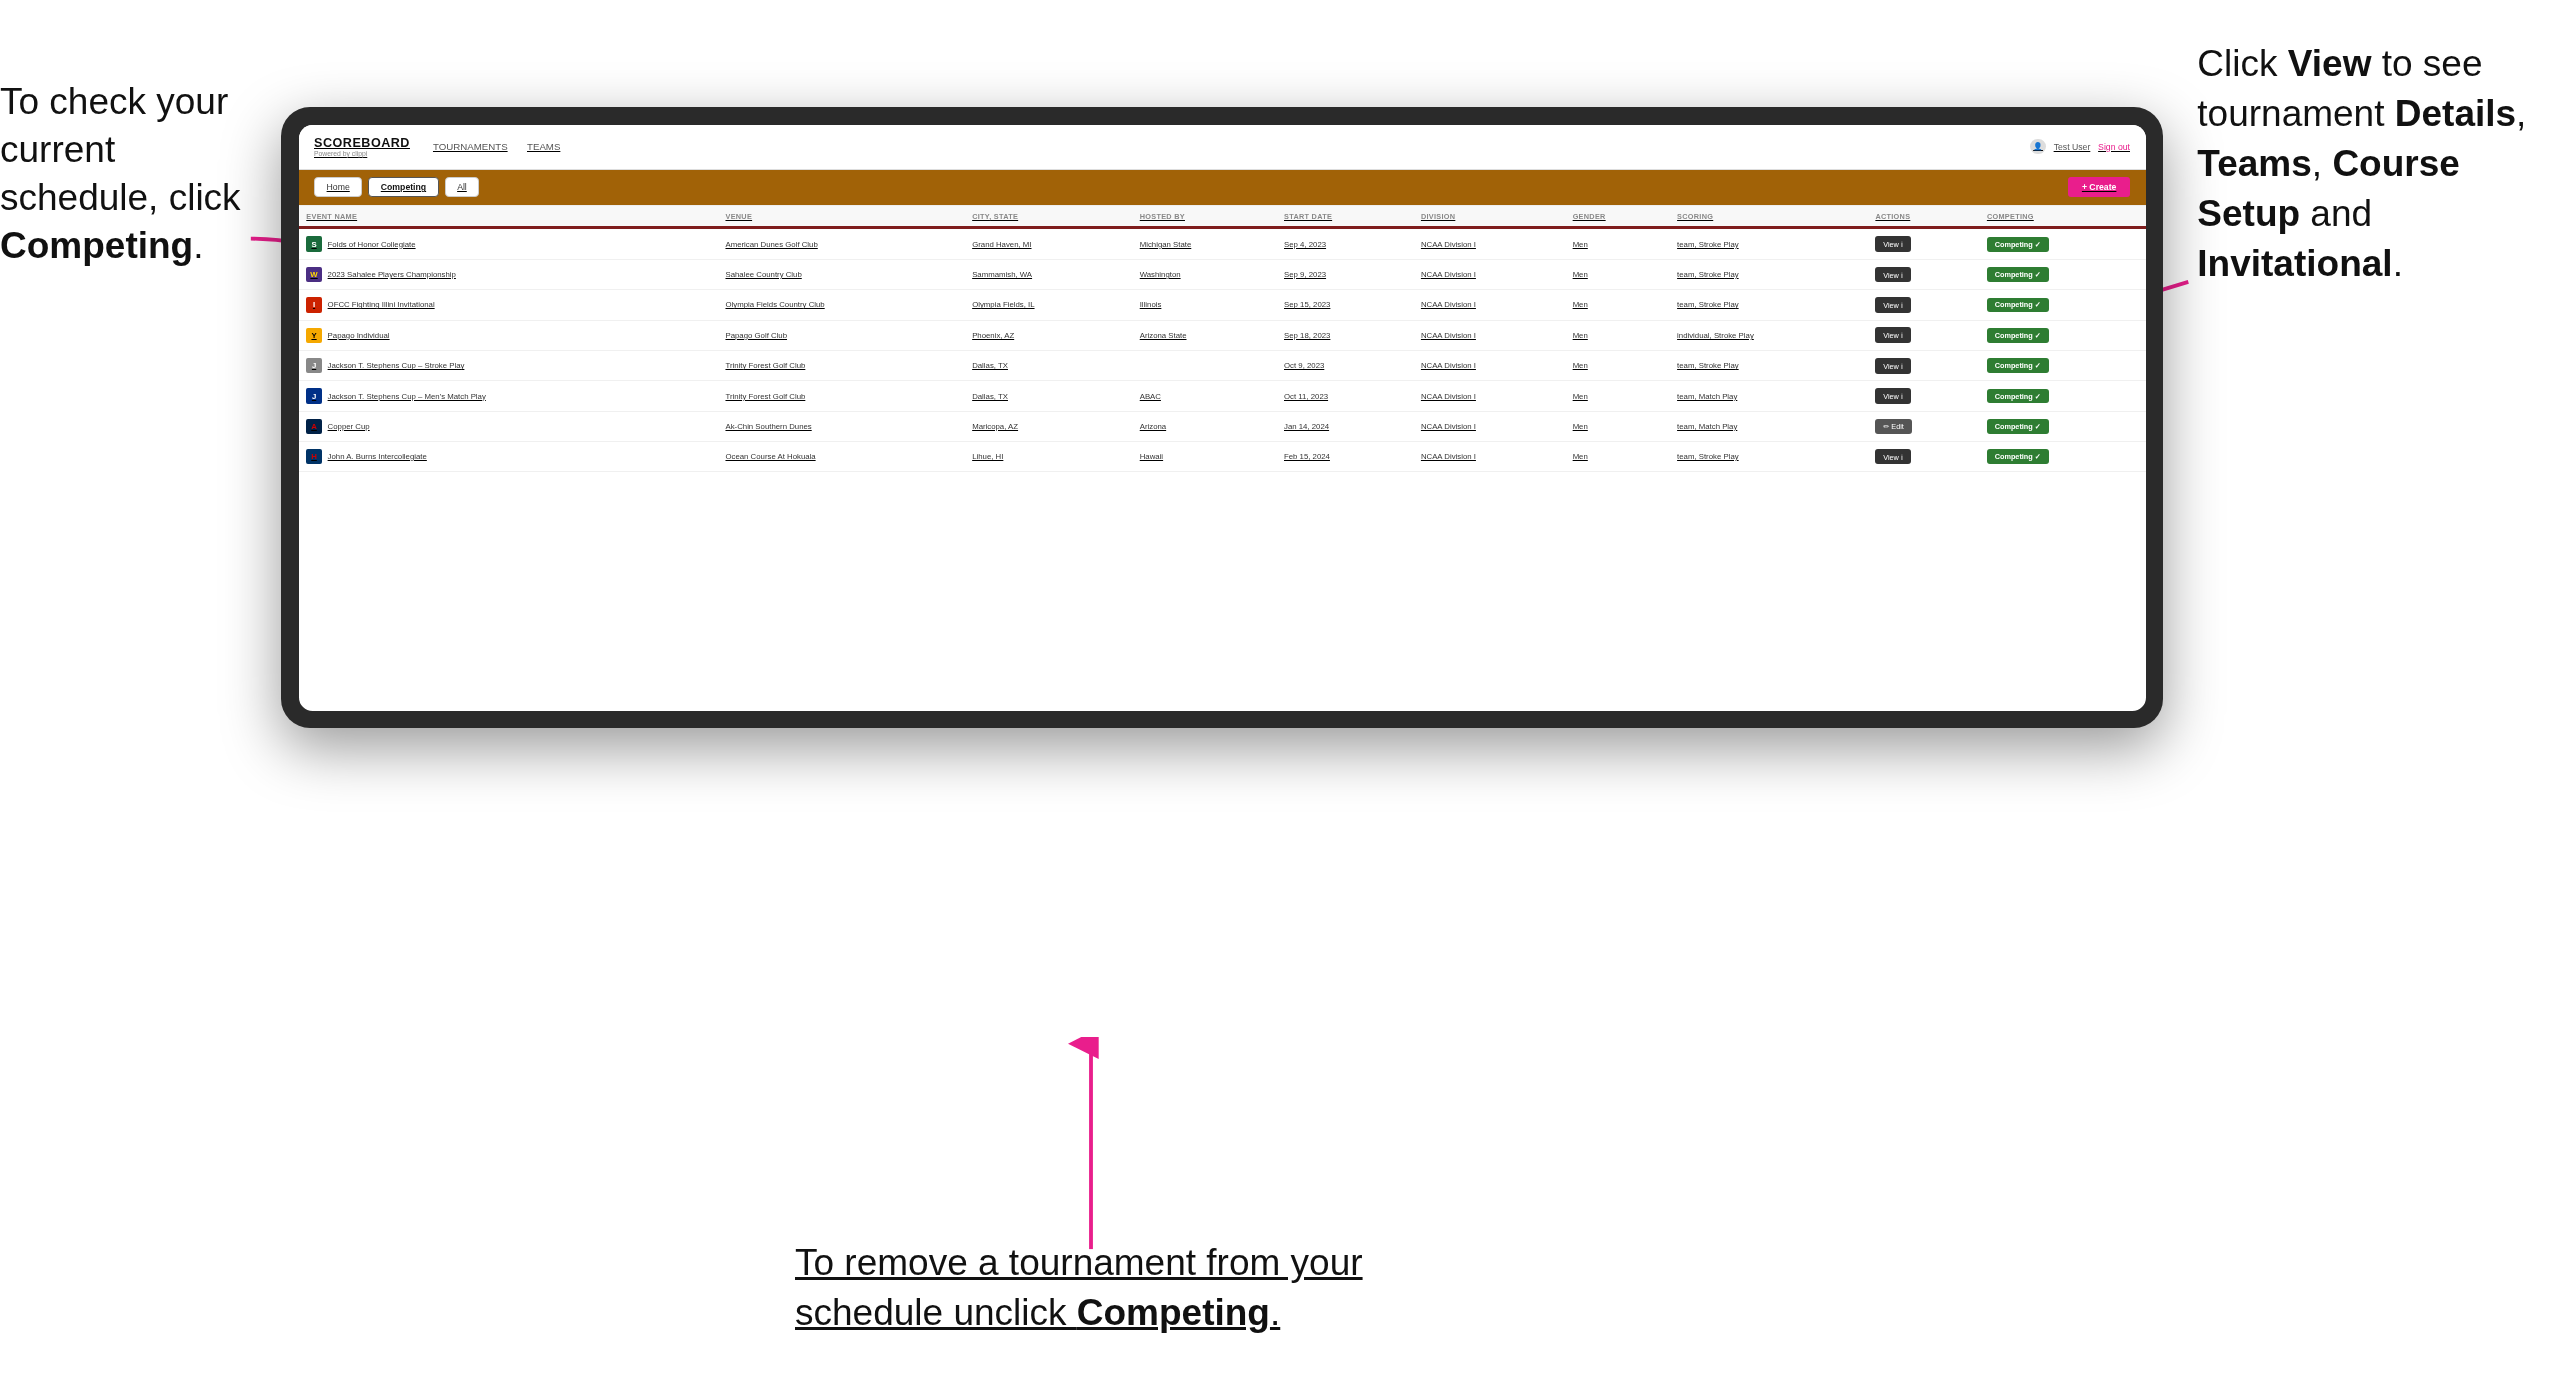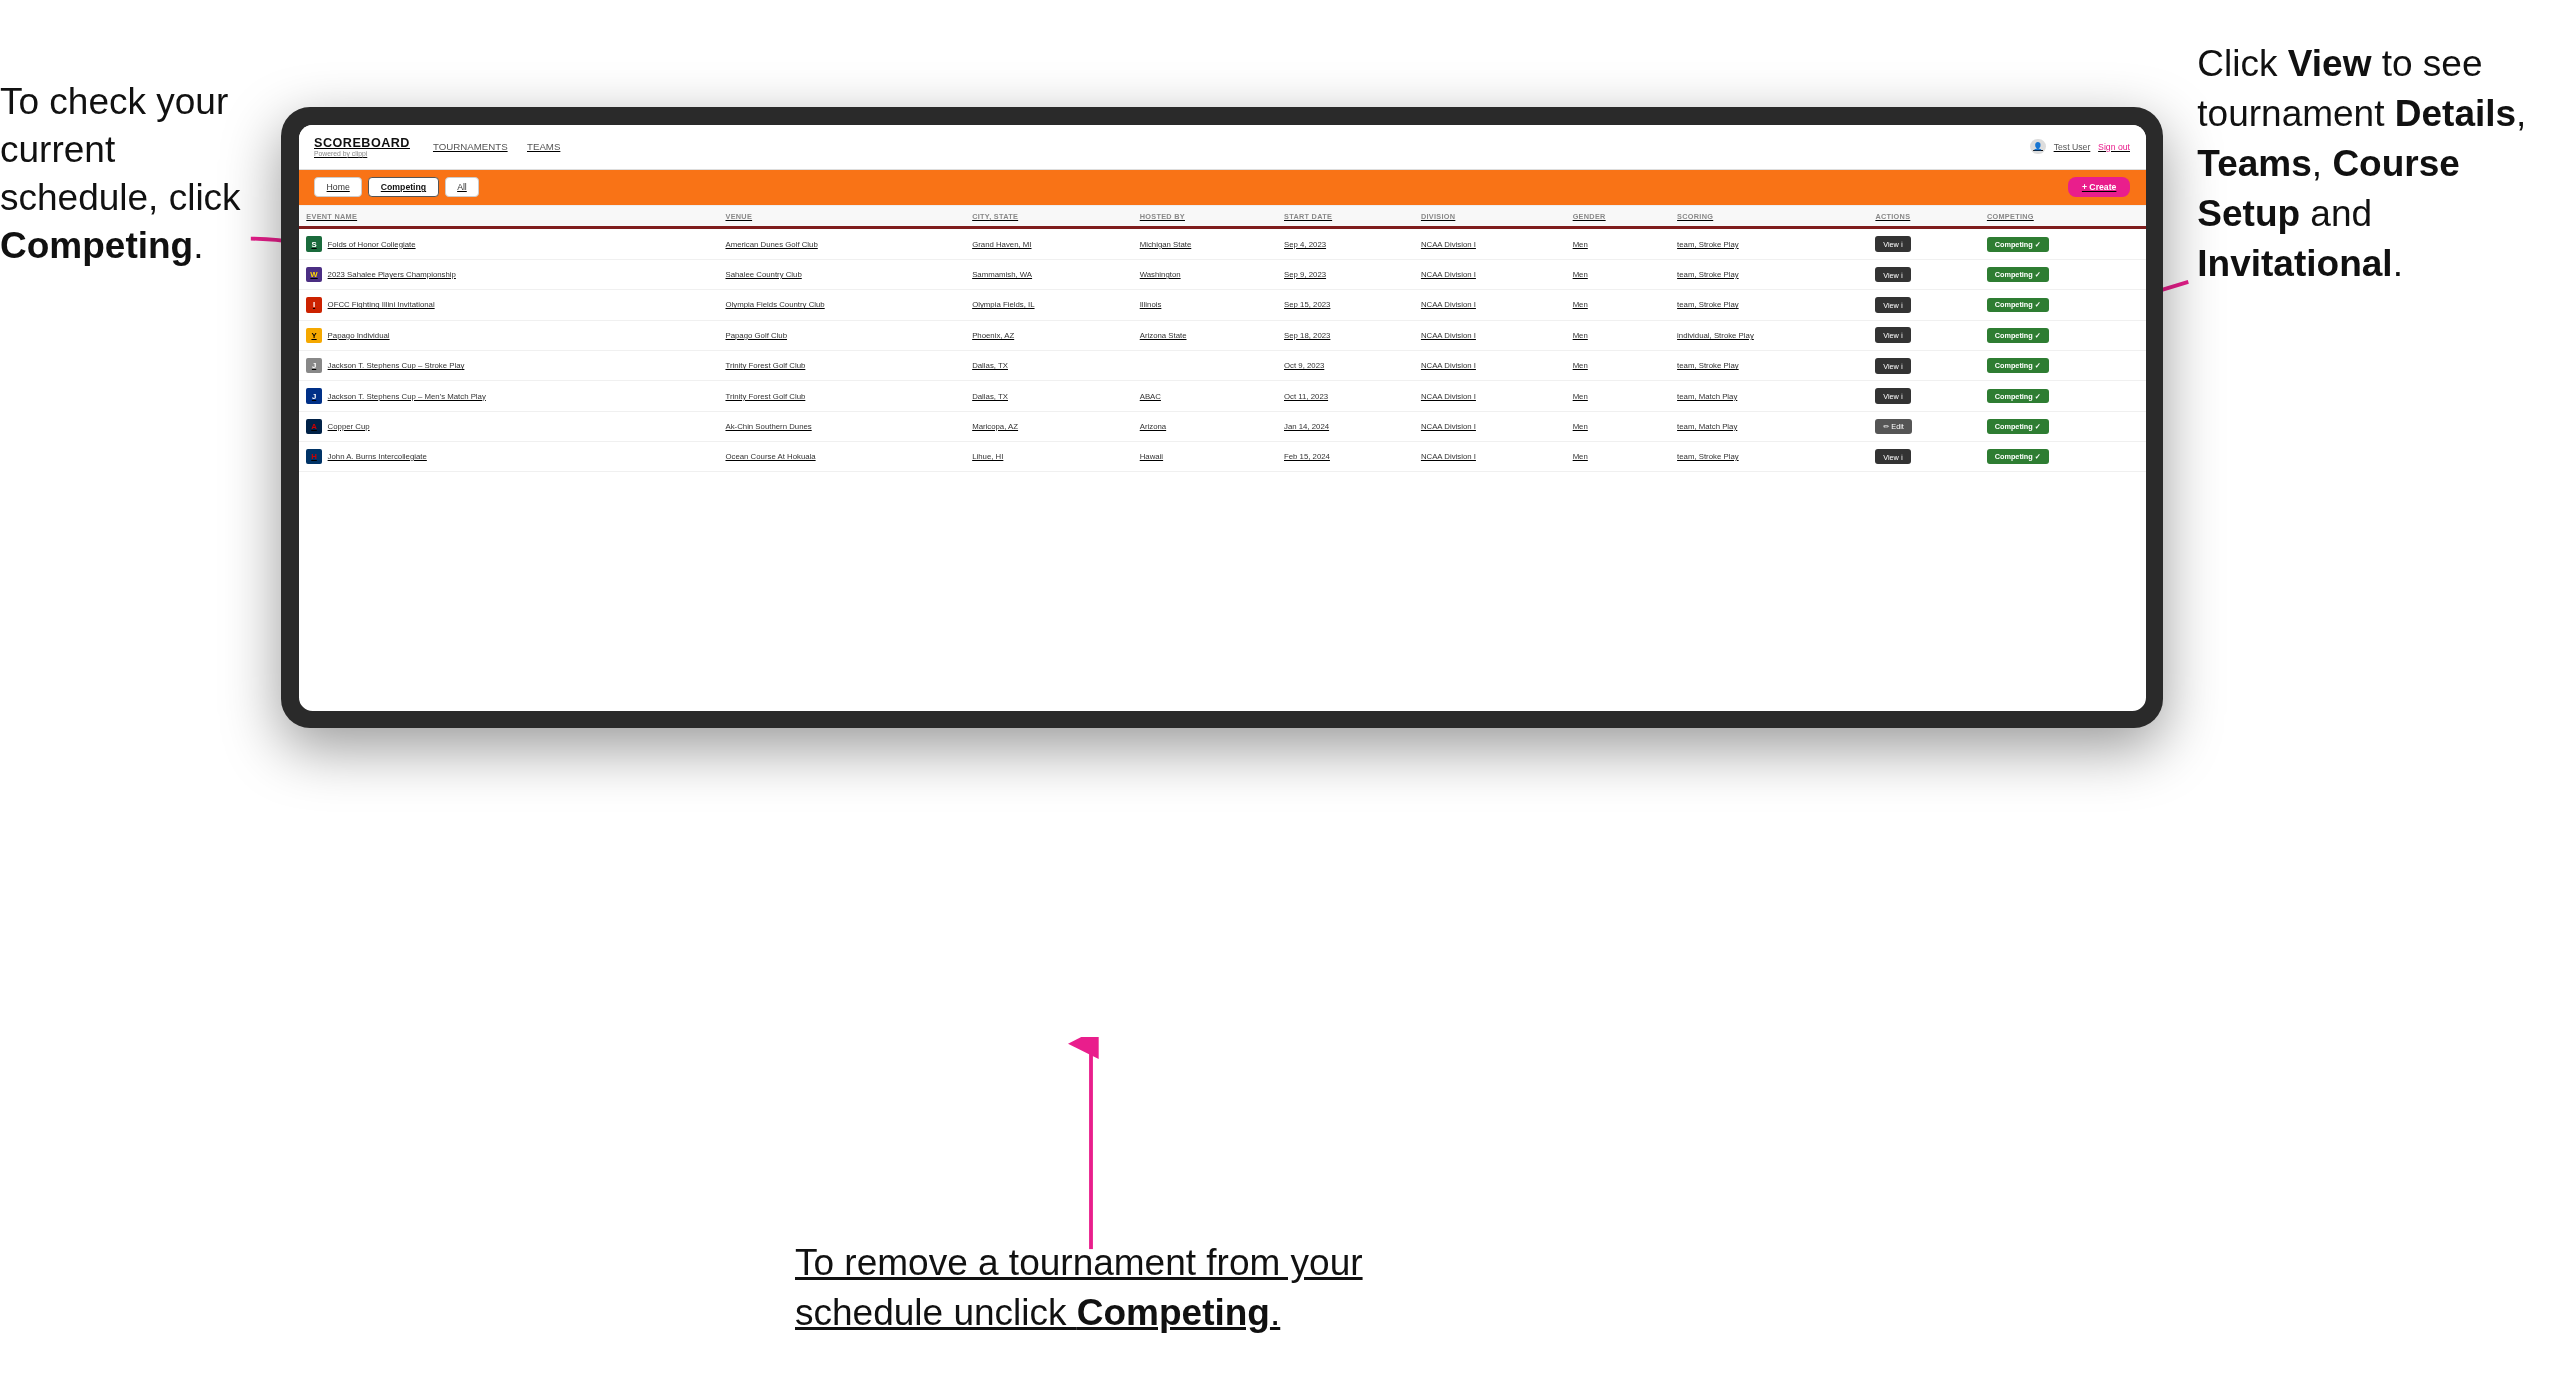--- a/index.html
+++ b/index.html
@@ -128,21 +128,21 @@
     }
 
     
     .filter-bar {
       display: flex;
       align-items: center;
       padding: 7.8px 15.5px;
       gap: 5.8px;
       border-bottom: 1px solid #eee;
       flex-shrink: 0;
-      background: #f97316;
+      background: #a16207;
     }
     .filter-btn {
       padding: 3.9px 11.6px;
       border-radius: 3.9px;
       font-size: 8.7px;
       cursor: pointer;
       border: 1px solid #ccc;
       background: #fff;
       color: #333;
     }
@@ -150,21 +150,21 @@
       background: #fff;
       border: 1.9px solid #555;
       font-weight: 600;
       color: #111;
     }
     .create-btn {
       margin-left: auto;
       background: #e91e8c;
       color: #fff;
       padding: 4.8px 13.6px;
-      border-radius: 8px;
+      border-radius: 3px;
       font-size: 8.7px;
       font-weight: 600;
       cursor: pointer;
       border: none;
       text-align: right;
     }
 
     
     .table-container {
       flex: 1;

